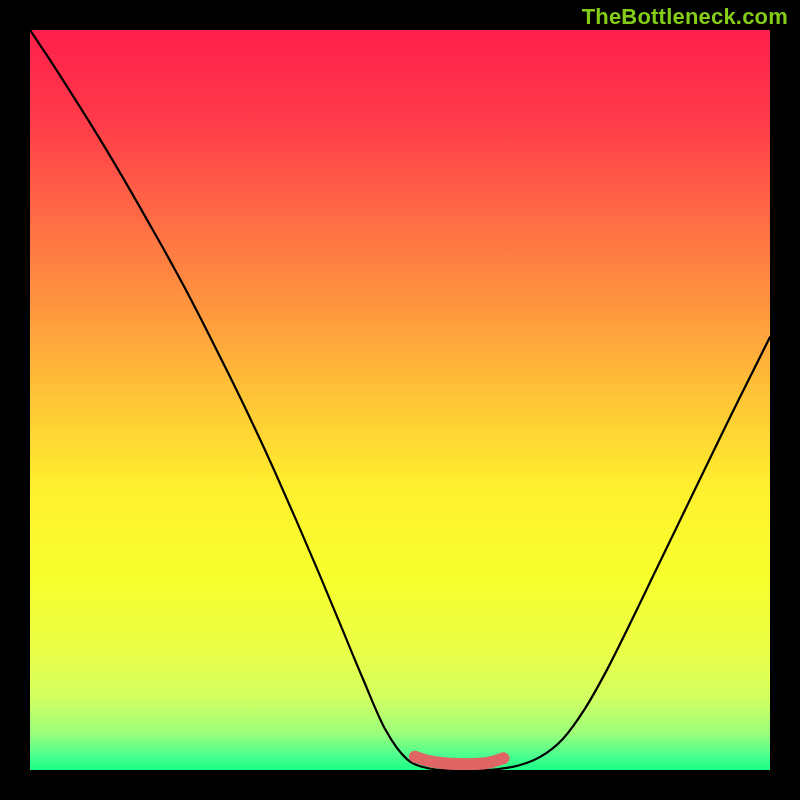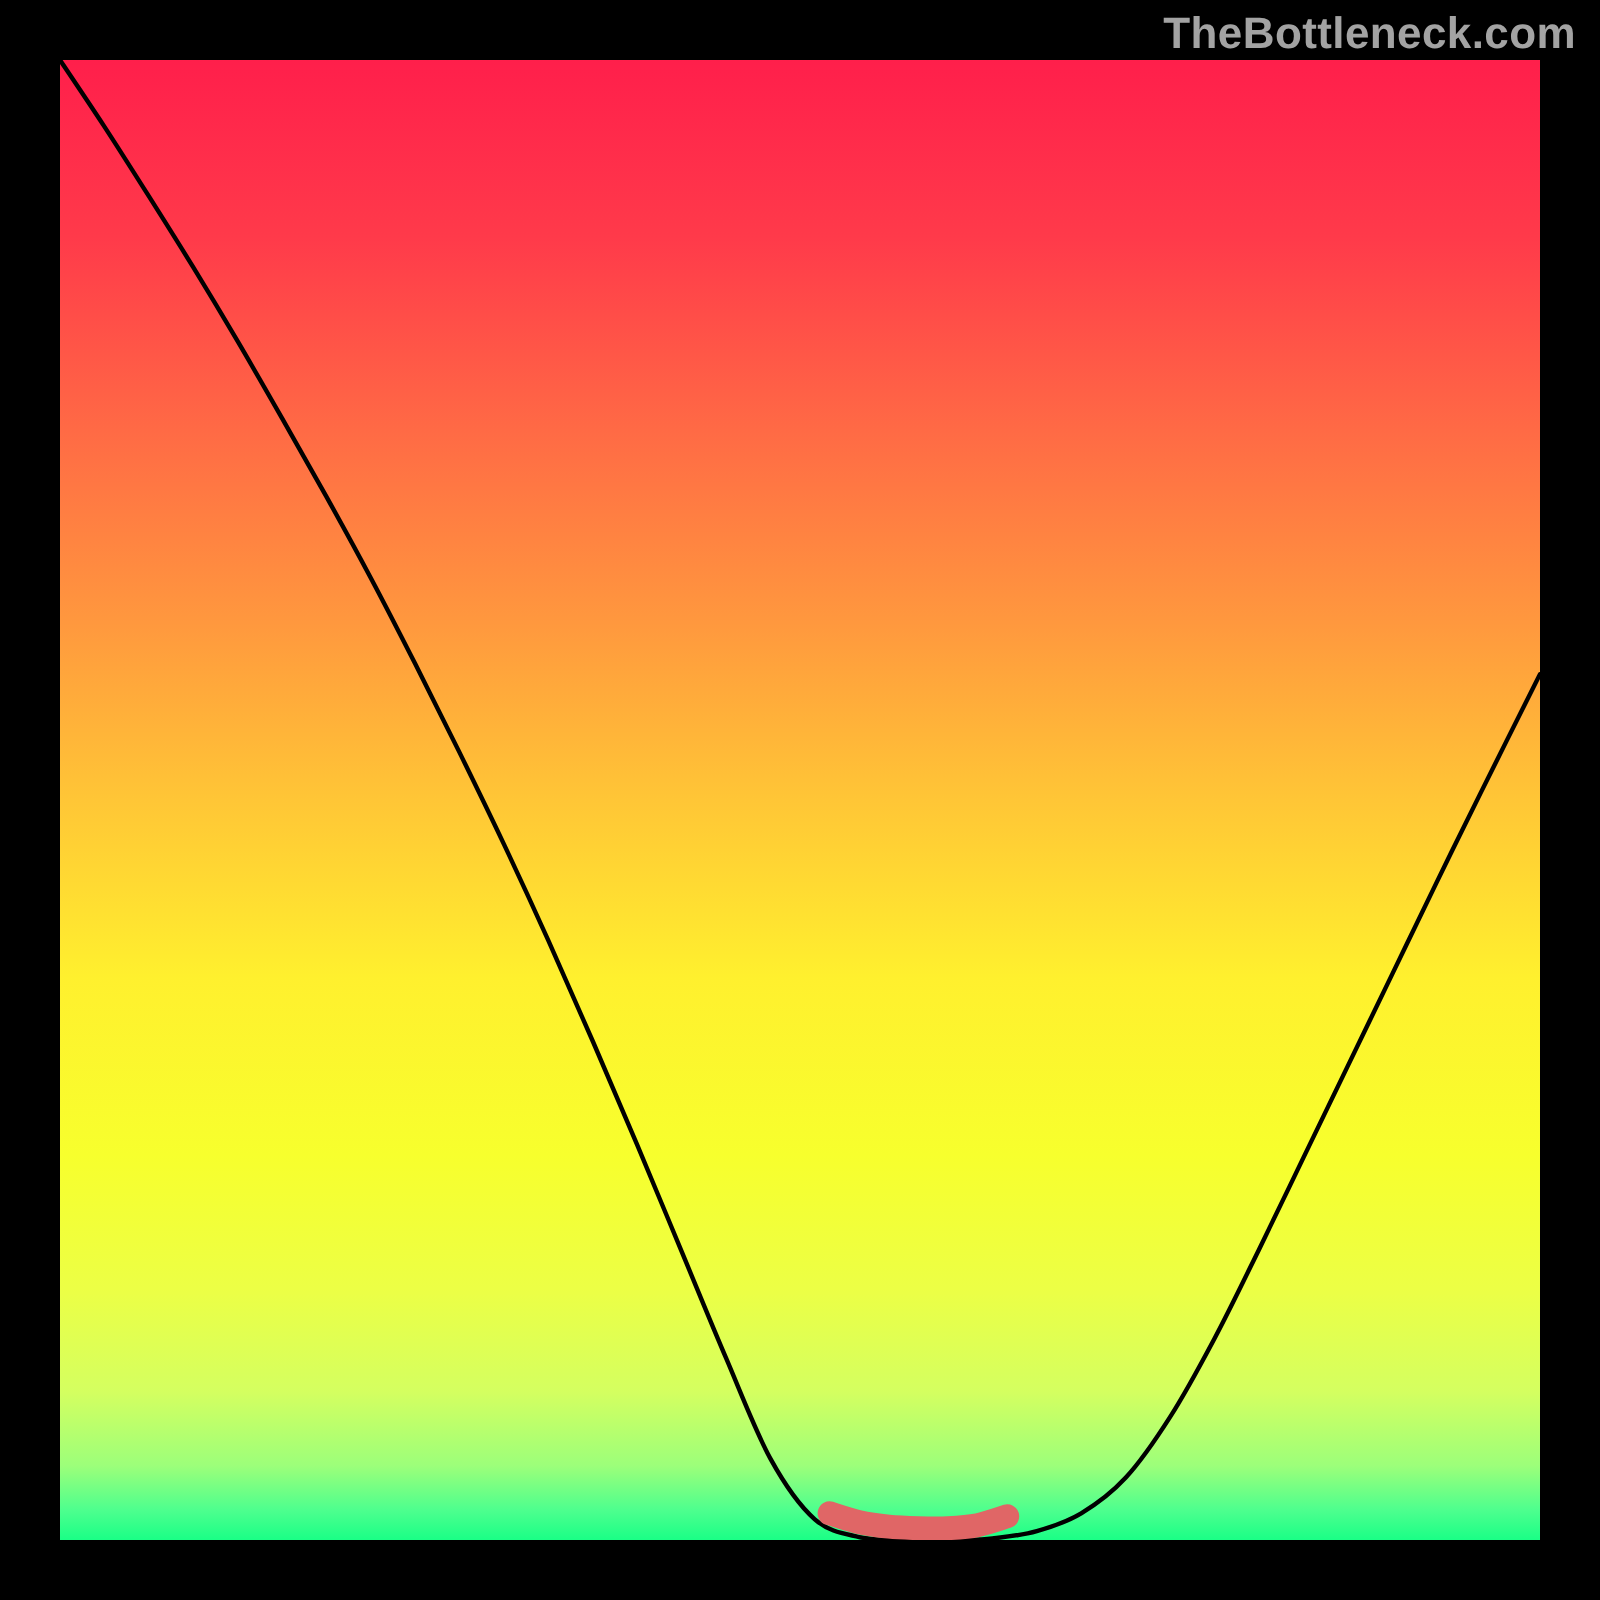--- a/index.html
+++ b/index.html
@@ -1,17 +1,17 @@
 <!DOCTYPE html>
 <html><head>
 <meta charset="utf-8">
 <style>
   html,body{margin:0;padding:0;width:800px;height:800px;background:#000;overflow:hidden;font-family:Arial,Helvetica,sans-serif}
   .frame{position:absolute;left:0;top:0;width:800px;height:800px;background:#000}
-  .watermark{position:absolute;top:4px;right:12px;color:#a3a3a3;font-size:22px;font-weight:600;letter-spacing:.2px;user-select:none}
+  .watermark{position:absolute;top:4px;right:12px;color:#84cc16;font-size:22px;font-weight:600;letter-spacing:.2px;user-select:none}
   .plot{position:absolute;left:30px;top:30px;width:740px;height:740px}
   svg{display:block}
 </style>
 </head>
 <body>
 
 <div class="frame">
   <div class="watermark">TheBottleneck.com</div>
   <div class="plot">
     <svg id="svg" width="740" height="740" viewBox="0 0 740 740">

